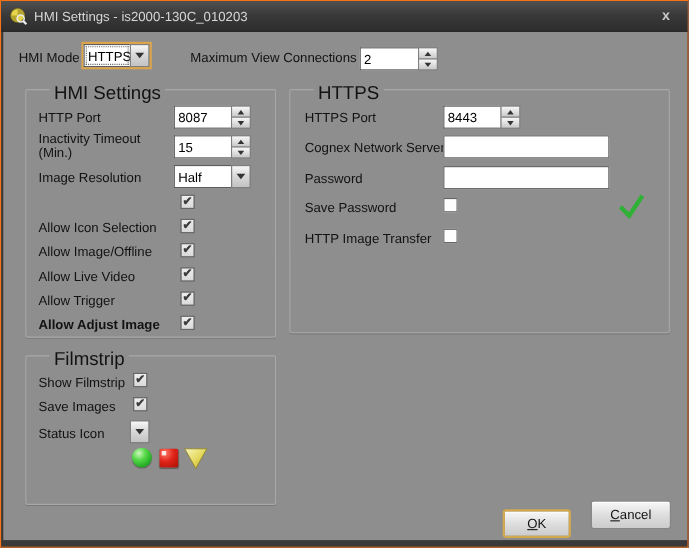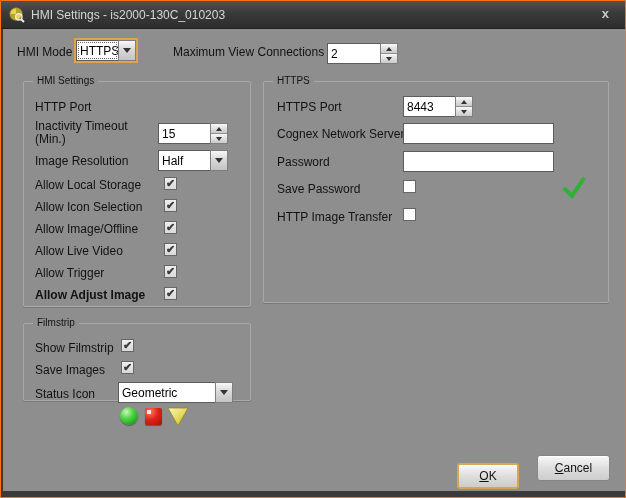--- a/index.html
+++ b/index.html
@@ -26,22 +26,22 @@
   .content{
     position:absolute; left:2px; top:28px; width:622px; height:462px;
     background:#8e8e8e;
     padding-left:43px;
   }
   .label{ position:absolute; font-size:12px; color:#121212; white-space:nowrap; }
   .label.wrap{ white-space:normal; line-height:13px; }
 
   .group{ position:absolute; border:1px solid #a8a8a8; border-radius:2px;
           box-shadow:0 1px 0 rgba(60,60,60,.25); }
-  .group-title{ position:absolute; top:-7px; left:9px; background:#8e8e8e;
-          padding:0 4px; font-size:10px; color:#121212; white-space:nowrap; }
+  .group-title{ position:absolute; top:-7px; left:21px; background:#8e8e8e;
+          padding:0 4px; font-size:17px; color:#121212; white-space:nowrap; }
 
   .combo, .spin{ position:absolute; display:flex; height:21px; }
   .box-text{
     background:#fff; border:1px solid #5c5c5c; border-right:none;
     font-size:12px; color:#000; display:flex; align-items:center;
     padding:0 3px; height:21px; overflow:hidden;
   }
   .box-btn{
     width:18px; height:21px; border:1px solid #7e7e7e;
     background:linear-gradient(#f8f8f8,#d9d9d9 45%,#c3c3c3);
@@ -135,20 +135,31 @@
             <span class="tri-down-s"></span>
           </div>
       </div>
     </div>
 
     <div class="group" style="left:20px; top:52px; width:228px; height:226px;">
       <div class="group-title">HMI Settings</div>
     </div>
 
     <div class="label" style="left:32px; top:71px;">HTTP Port</div>
+    <div class="spin" style="left:155px; top:67px;">
+      <div class="box-text" style="width:52px;">8087</div>
+      <div class="spin-btns">
+        <div class="spin-btn">
+            <span class="tri-up-s"></span>
+          </div>
+        <div class="spin-btn">
+            <span class="tri-down-s"></span>
+          </div>
+      </div>
+    </div>
 
     <div class="label wrap" style="left:32px; top:91px; width:112px;">Inactivity Timeout (Min.)</div>
     <div class="spin" style="left:155px; top:94px;">
       <div class="box-text" style="width:52px;">15</div>
       <div class="spin-btns">
         <div class="spin-btn">
             <span class="tri-up-s"></span>
           </div>
         <div class="spin-btn">
             <span class="tri-down-s"></span>
@@ -157,21 +168,20 @@
     </div>
 
     <div class="label" style="left:32px; top:125px;">Image Resolution</div>
     <div class="combo" style="left:155px; top:121px;">
       <div class="box-text" style="width:52px;">Half</div>
       <div class="box-btn">
           <span class="tri-down"></span>
         </div>
     </div>
 
-    <div class="label" style="left:32px; top:149px;">Allow Local Storage</div>
     <div class="cb cb-on" style="left:161px; top:148px;">✔</div>
 
     <div class="label" style="left:32px; top:171px;">Allow Icon Selection</div>
     <div class="cb cb-on" style="left:161px; top:170px;">✔</div>
 
     <div class="label" style="left:32px; top:193px;">Allow Image/Offline</div>
     <div class="cb cb-on" style="left:161px; top:192px;">✔</div>
 
     <div class="label" style="left:32px; top:215px;">Allow Live Video</div>
     <div class="cb cb-on" style="left:161px; top:214px;">✔</div>
@@ -207,33 +217,32 @@
 
     <div class="label" style="left:274px; top:153px;">Save Password</div>
     <div class="cb cb-off" style="left:400px; top:151px;"></div>
     <svg class="check-svg" style="left:558px; top:147px;" width="26" height="23" viewBox="0 0 26 23">
       <path d="M3 12 L7 16 L11 20 L23 2" fill="none" stroke="#2eb135" stroke-width="4" stroke-linejoin="miter"></path>
     </svg>
 
     <div class="label" style="left:274px; top:181px;">HTTP Image Transfer</div>
     <div class="cb cb-off" style="left:400px; top:179px;"></div>
 
-    <div class="group" style="left:20px; top:294px; width:228px; height:78px;">
+    <div class="group" style="left:20px; top:294px; width:228px; height:136px;">
       <div class="group-title">Filmstrip</div>
     </div>
 
     <div class="label" style="left:32px; top:312px;">Show Filmstrip</div>
     <div class="cb cb-on" style="left:118px; top:310px;">✔</div>
 
     <div class="label" style="left:32px; top:334px;">Save Images</div>
     <div class="cb cb-on" style="left:118px; top:332px;">✔</div>
 
     <div class="label" style="left:32px; top:358px;">Status Icon</div>
     <div class="combo" style="left:115px; top:353px;">
-      <div class="box-text" style="width:97px;">Geometric</div>
       <div class="box-btn">
           <span class="tri-down"></span>
         </div>
     </div>
 
     <div class="icon-sphere" style="left:117px; top:378px;"></div>
     <div class="icon-square" style="left:142px; top:379px;"></div>
     <svg class="icon-tri" style="left:164px; top:378px;" viewBox="0 0 22 20">
       <defs>
         <linearGradient id="ytri" x1="0" y1="0" x2="1" y2="1">

